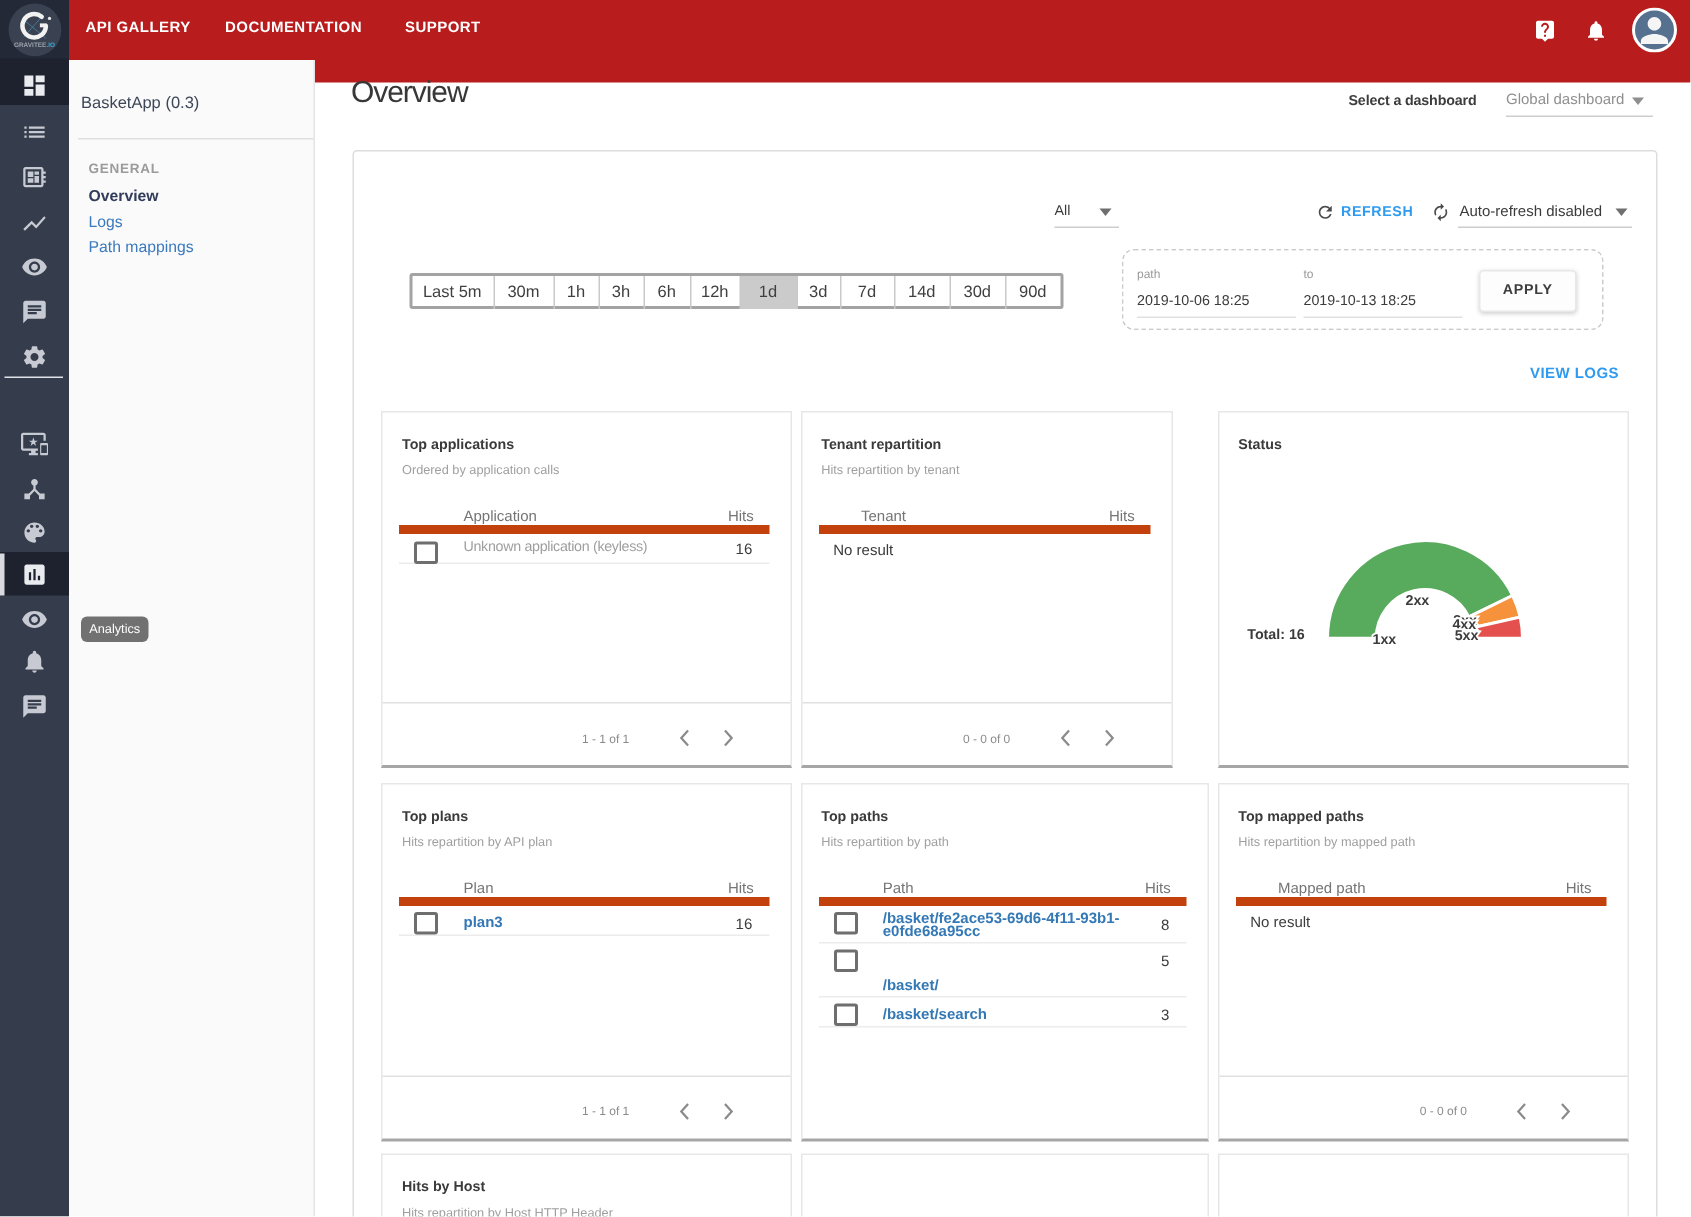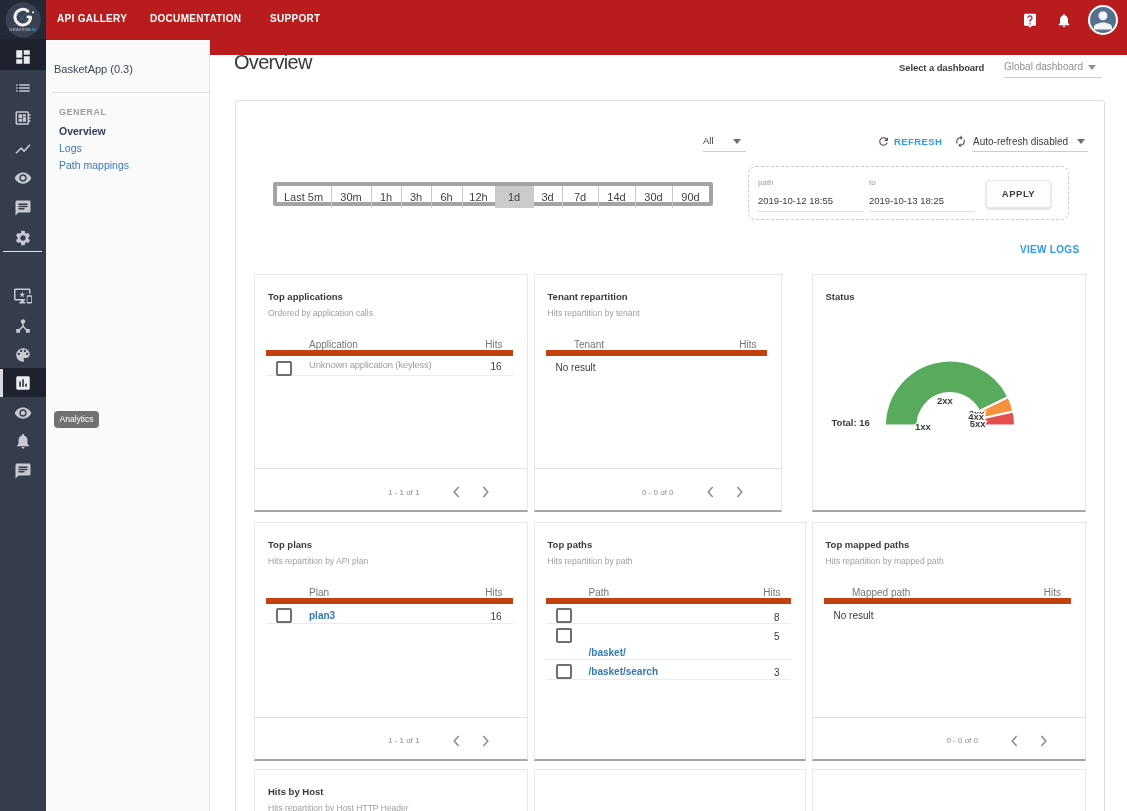--- a/index.html
+++ b/index.html
@@ -190,38 +190,38 @@
   <path d="M17.65 6.35C16.2 4.9 14.21 4 12 4c-4.42 0-7.99 3.58-7.99 8s3.57 8 7.99 8c3.73 0 6.84-2.55 7.73-6h-2.08c-.82 2.33-3.04 4-5.65 4-3.31 0-6-2.69-6-6s2.69-6 6-6c1.66 0 3.14.69 4.22 1.78L13 11h7V4l-2.35 2.35z"></path>
 </svg>
 <div style="position:absolute;left:894px;top:136px;font-size:9.5px;font-weight:bold;letter-spacing:.4px;color:#2e9bf0;">REFRESH</div>
 <svg class="abs" style="left:954px;top:135px;" width="13" height="13" viewBox="0 0 24 24" fill="#4a4a4a">
   <path d="M12 6v3l4-4-4-4v3c-4.42 0-8 3.58-8 8 0 1.57.46 3.03 1.24 4.26L6.7 14.8c-.45-.83-.7-1.79-.7-2.8 0-3.31 2.69-6 6-6zm6.76 1.74L17.3 9.2c.44.84.7 1.79.7 2.8 0 3.31-2.69 6-6 6v-3l-4 4 4 4v-3c4.42 0 8-3.58 8-8 0-1.57-.46-3.03-1.24-4.26z"></path>
 </svg>
 <div style="position:absolute;left:973px;top:136px;font-size:10px;color:#3b3b3b;">Auto-refresh disabled</div>
 <div class="tri" style="left:1077px;top:139px;"></div>
 <div class="uline" style="left:972px;top:151px;width:116px;"></div>
 
-<div style="position:absolute;left:272.5px;top:182px;height:24px;display:flex;border:4px solid #a3a3a3;border-radius:2px;">
+<div style="position:absolute;left:272.5px;top:182px;height:24px;display:flex;border:2px solid #a3a3a3;border-radius:2px;">
   <div class="tbtn" style="width:55px;">Last 5m</div>
   <div class="tbtn" style="width:40px;">30m</div>
   <div class="tbtn" style="width:30px;">1h</div>
   <div class="tbtn" style="width:30px;">3h</div>
   <div class="tbtn" style="width:31px;">6h</div>
   <div class="tbtn" style="width:33px;">12h</div>
   <div class="tbtn" style="width:38px;background:#cbcbcb;">1d</div>
   <div class="tbtn" style="width:29px;">3d</div>
   <div class="tbtn" style="width:36px;">7d</div>
   <div class="tbtn" style="width:37px;">14d</div>
   <div class="tbtn" style="width:37px;">30d</div>
   <div class="tbtn" style="width:36px;border-right:none;">90d</div>
 </div>
 
 <div style="position:absolute;left:747.5px;top:166px;width:321px;height:54px;border:1px dashed #cbcbcb;border-radius:8px;"></div>
 <div style="position:absolute;left:758px;top:178px;font-size:8px;color:#9a9a9a;">path</div>
-<div style="position:absolute;left:758px;top:195px;font-size:9.5px;color:#3b3b3b;">2019-10-12 18:55</div>
+<div style="position:absolute;left:758px;top:195px;font-size:9.5px;color:#3b3b3b;">2019-10-06 18:25</div>
 <div class="uline" style="left:758px;top:211px;width:106px;background:#e0e0e0;"></div>
 <div style="position:absolute;left:869px;top:178px;font-size:8px;color:#9a9a9a;">to</div>
 <div style="position:absolute;left:869px;top:195px;font-size:9.5px;color:#3b3b3b;">2019-10-13 18:25</div>
 <div class="uline" style="left:869px;top:211px;width:106px;background:#e0e0e0;"></div>
 <div style="position:absolute;left:986px;top:180px;width:65px;height:28px;background:#fdfdfd;border:1px solid #e8e8e8;border-radius:3px;box-shadow:0 1px 3px rgba(0,0,0,.18);font-size:9.5px;font-weight:bold;letter-spacing:.5px;color:#3d3d3d;text-align:center;line-height:26px;">APPLY</div>
 
 <div style="position:absolute;left:1020px;top:244px;font-size:10px;font-weight:bold;letter-spacing:.3px;color:#2e9bf0;">VIEW LOGS</div>
 
 <div class="widget" style="left:254px;top:274px;width:273.5px;height:238px;">
   <div class="w-title">Top applications</div>
@@ -314,20 +314,21 @@
 <div class="widget" style="left:533.5px;top:521.5px;width:272px;height:239px;">
   <div class="w-title">Top paths</div>
   <div class="w-sub">Hits repartition by path</div>
   <div class="w-table">
     <div class="thead">
         <span class="c1">Path</span>
         <span class="c2">Hits</span>
       </div>
     <div class="trow">
         <span class="cbx"></span>
+        <div class="ttxt tlink">/basket/fe2ace53-69d6-4f11-93b1-<br>e0fde68a95cc</div>
         <span class="thits" style="top:8px;">8</span>
       </div>
     <div class="trow">
         <span class="cbx"></span>
         <div class="ttxt tlink" style="padding-top:24px;">/basket/</div>
         <span class="thits" style="top:7px;">5</span>
       </div>
     <div class="trow">
         <span class="cbx"></span>
         <div class="ttxt tlink" style="padding-top:7px;">/basket/search</div>

